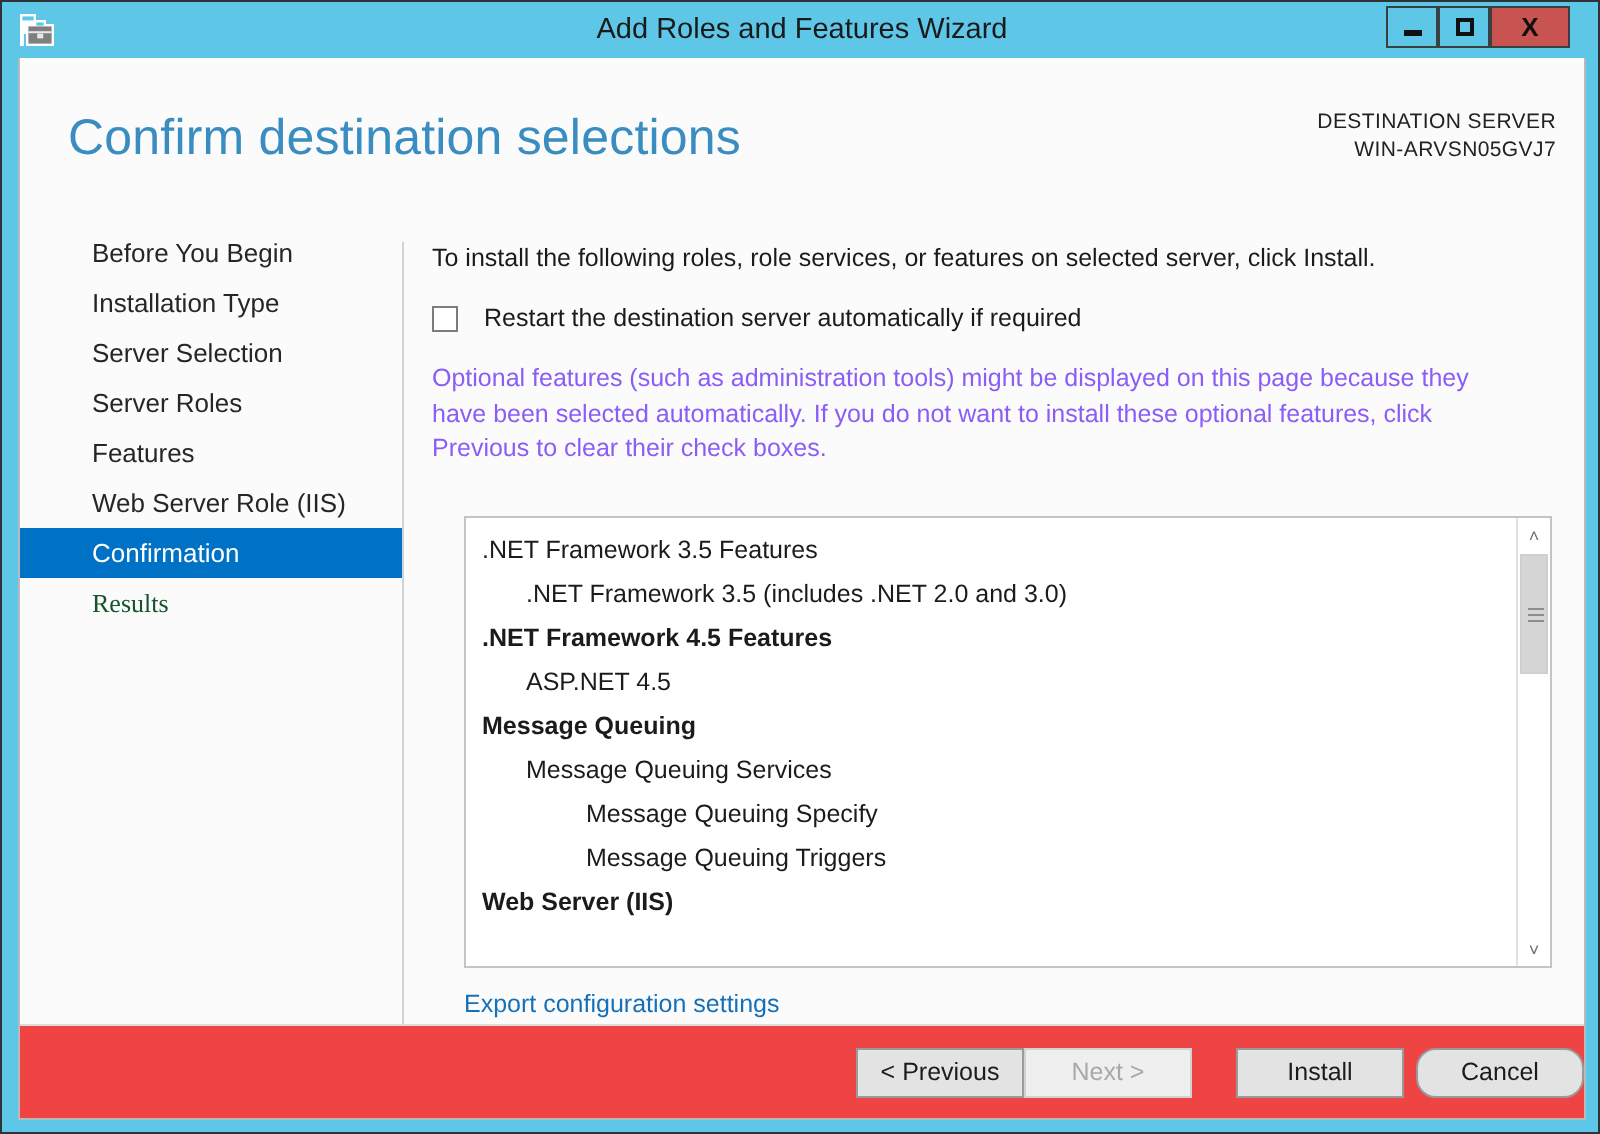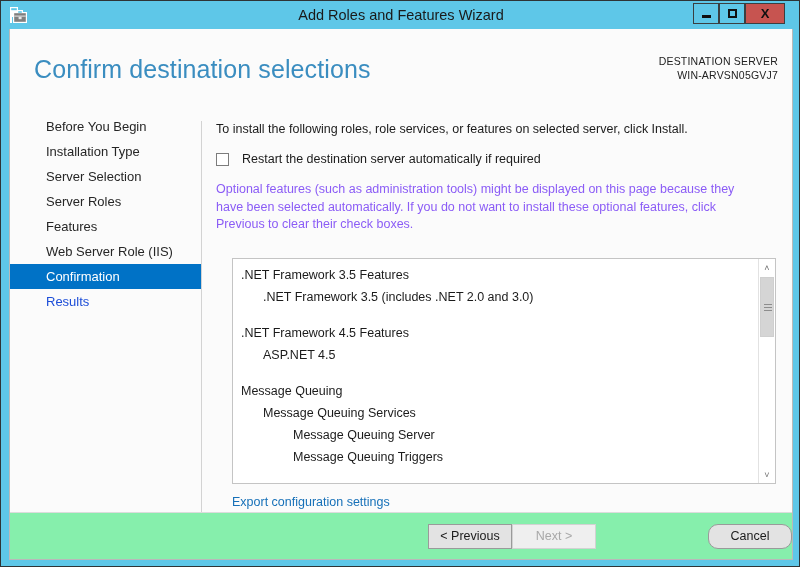--- a/index.html
+++ b/index.html
@@ -114,21 +114,21 @@
     color: #262626;
     padding-left: 36px;
     white-space: nowrap;
     cursor: default;
   }
   .nav-item.indent { padding-left: 55px; }
   .nav-item.selected {
     background: #0072c6;
     color: #ffffff;
   }
-  .nav-item.disabled { color: #1d4ed8; }
+  .nav-item.disabled { color: #14532d; font-family: Liberation Serif, serif; }
 
   #nav-divider {
     position: absolute;
     left: 191px; top: 92px;
     width: 1px;
     height: 394px;
     background: #d3d3d3;
   }
 
   
@@ -192,21 +192,21 @@
     font-size: 12.5px;
     color: #1b1b1b;
     height: 22px;
     line-height: 22px;
     white-space: nowrap;
     padding-left: 8px;
     cursor: default;
   }
   .li.lvl1 { padding-left: 30px; }
   .li.lvl2 { padding-left: 60px; }
-  .li.gap  { margin-top: 14px; }
+  .li.gap  { margin-top: 0; font-weight: bold; }
 
   
   #vscroll {
     position: absolute;
     right: 0; top: 0;
     width: 17px;
     height: 224px;
     background: #ffffff;
     border-left: 1px solid #e2e2e2;
     box-sizing: border-box;
@@ -259,21 +259,21 @@
     cursor: pointer;
     white-space: nowrap;
   }
 
   
   #footer {
     position: absolute;
     left: 0; bottom: 0;
     width: 782px;
     height: 46px;
-    background: #86efac;
+    background: #ef4444;
     border-top: 1px solid #dcdcdc;
   }
   .fbtn {
     position: absolute;
     top: 11px;
     height: 25px;
     width: 84px;
     background: #e3e3e3;
     border: 1px solid #9a9a9a;
     box-sizing: border-box;
@@ -356,21 +356,21 @@
     </div>
 
     <div id="listbox">
       <div id="list-items">
         <div class="li">.NET Framework 3.5 Features</div>
         <div class="li lvl1">.NET Framework 3.5 (includes .NET 2.0 and 3.0)</div>
         <div class="li gap">.NET Framework 4.5 Features</div>
         <div class="li lvl1">ASP.NET 4.5</div>
         <div class="li gap">Message Queuing</div>
         <div class="li lvl1">Message Queuing Services</div>
-        <div class="li lvl2">Message Queuing Server</div>
+        <div class="li lvl2">Message Queuing Specify</div>
         <div class="li lvl2">Message Queuing Triggers</div>
         <div class="li gap">Web Server (IIS)</div>
 
       </div>
       <div id="vscroll">
         <div class="sb-arrow" id="sb-up">˄</div>
         <div id="sb-thumb">
           <span id="sb-grip"></span>
         </div>
         <div class="sb-arrow" id="sb-down">˅</div>
@@ -378,17 +378,18 @@
     </div>
 
     <div id="links">
       <a class="wiz-link">Export configuration settings</a>
       <a class="wiz-link">Specify an alternate source path</a>
     </div>
 
     <div id="footer">
       <button class="fbtn" id="btn-previous">&lt; Previous</button>
       <button class="fbtn disabled" id="btn-next">Next &gt;</button>
+      <button class="fbtn" id="btn-install">Install</button>
       <button class="fbtn" id="btn-cancel">Cancel</button>
     </div>
 
   </div>
 </div>
 
 </body></html>

